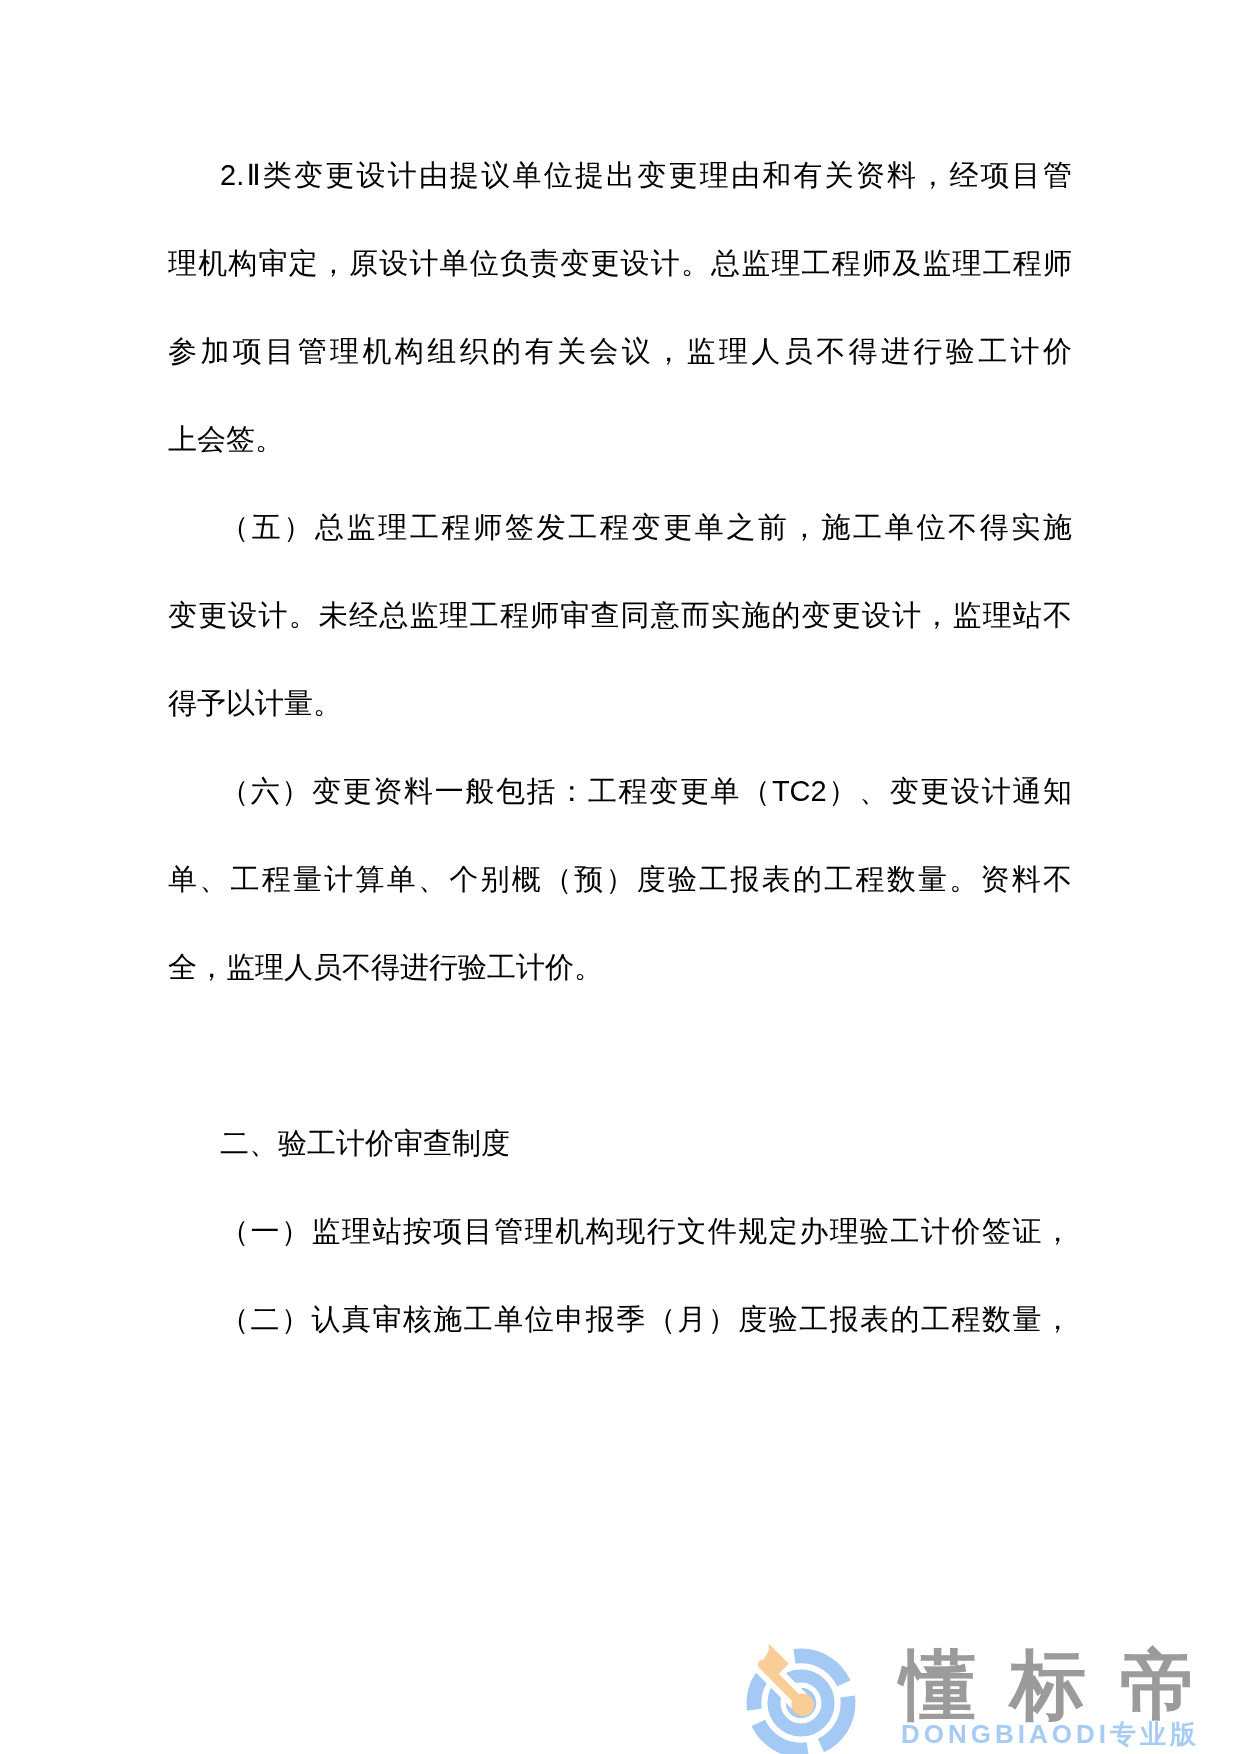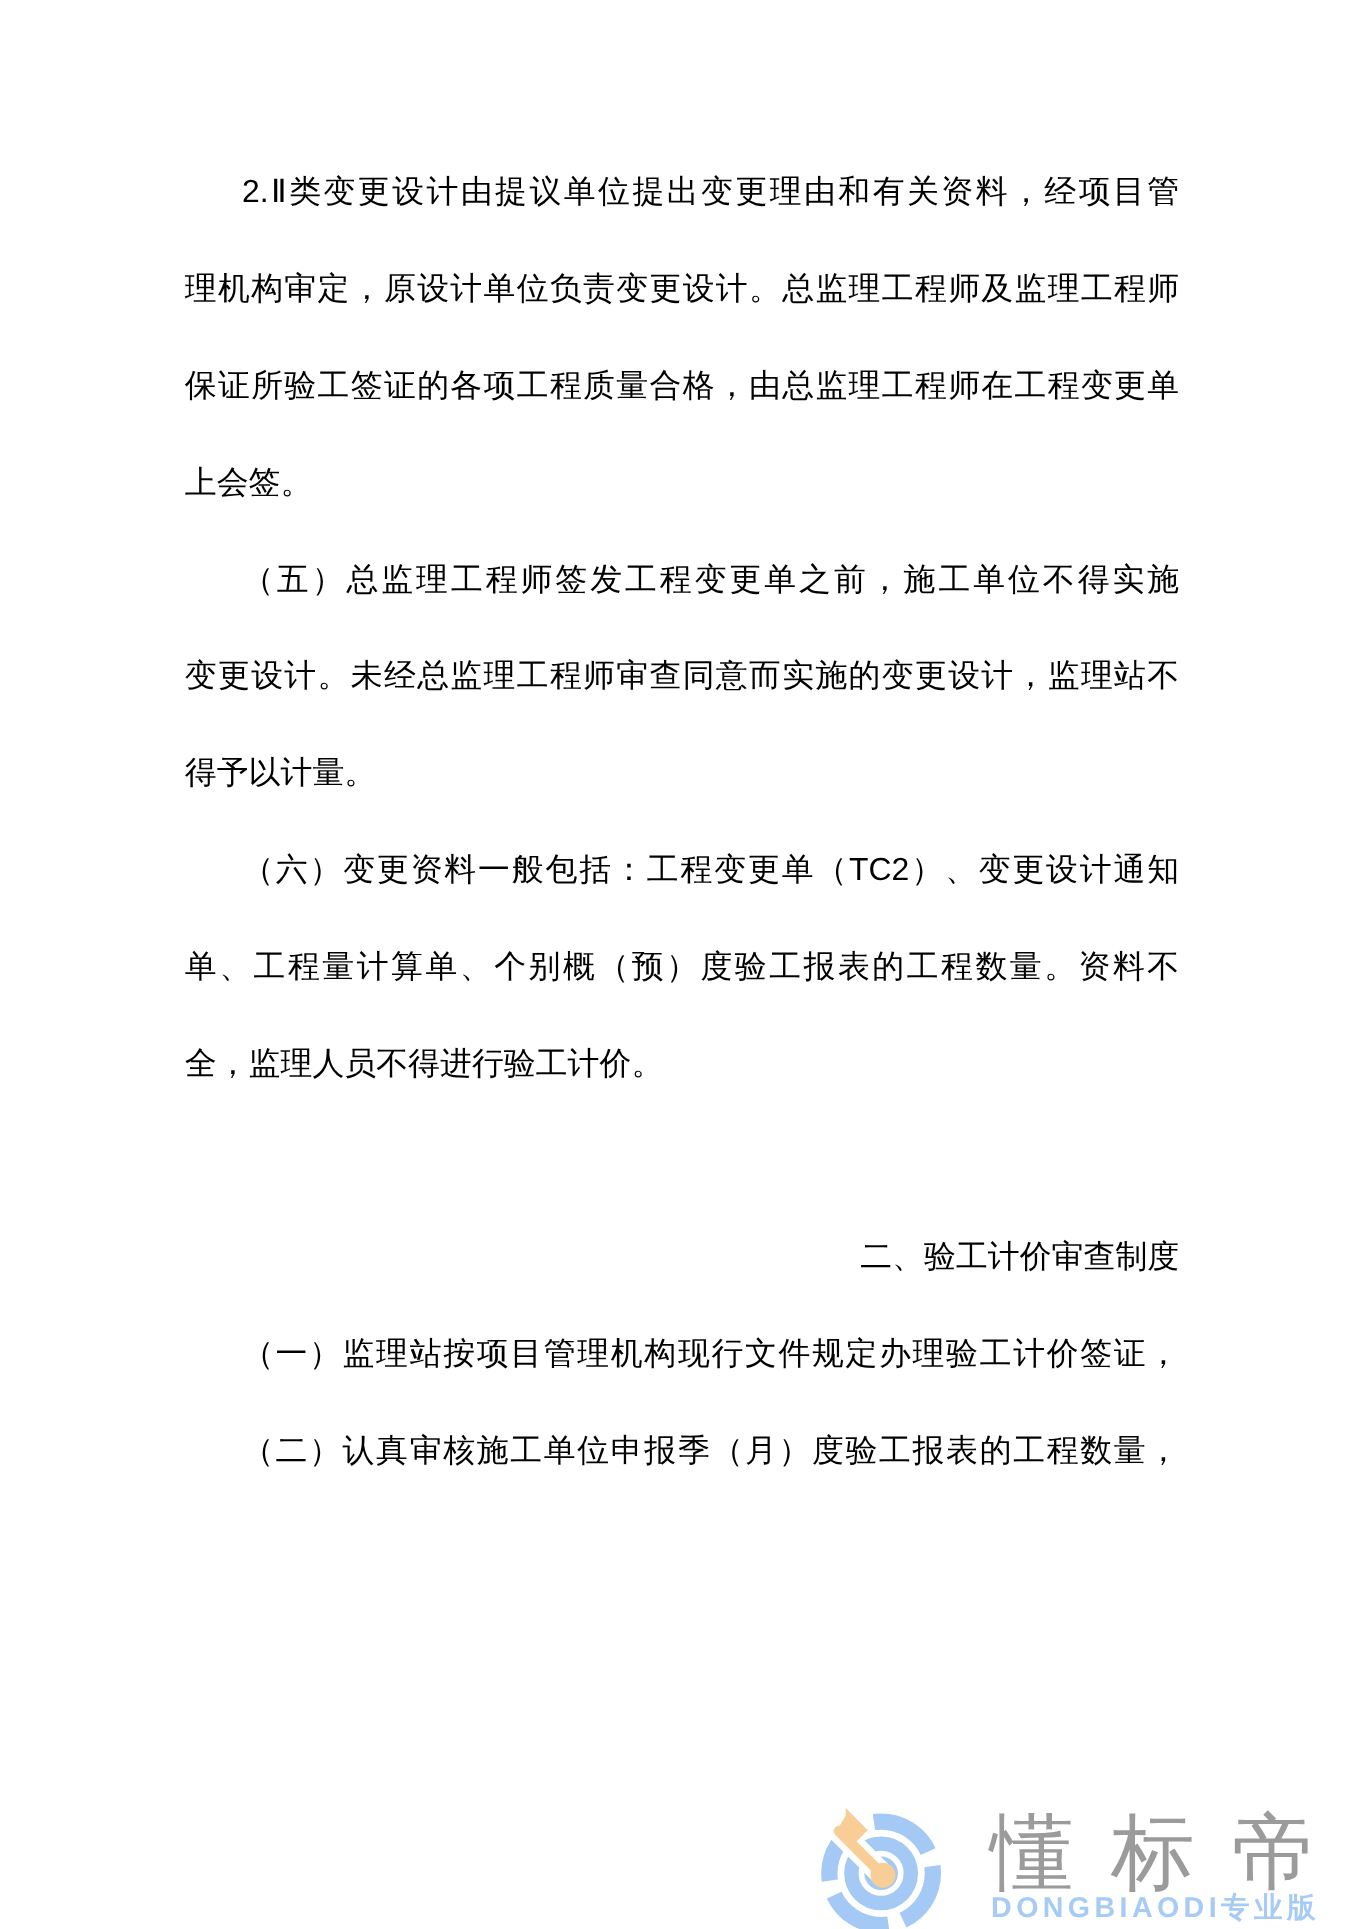--- a/index.html
+++ b/index.html
@@ -26,38 +26,38 @@
     text-align: left;
     white-space: nowrap;
   }
   .ln.full {
     white-space: normal;
     text-align: justify;
     text-align-last: justify;
   }
   .ln.indent { padding-left: 52px; }
   .ln.spacer {  }
-  .heading { font-weight: 400; text-align: right; }
+  .heading { font-weight: 400; }
 
   .watermark { position: absolute; }
   .wm-icon {
     position: absolute;
     left: 740px;
     top: 1642px;
     width: 122px;
     height: 122px;
   }
   .wm-brand {
     position: absolute;
     left: 900px;
     top: 1645px;
     height: 80px;
     line-height: 80px;
     font-size: 76px;
-    font-weight: normal;
+    font-weight: bold;
     color: #9b9b9b;
     letter-spacing: 34px;
     white-space: nowrap;
   }
   .wm-sub {
     position: absolute;
     left: 901px;
     top: 1720px;
     height: 28px;
     line-height: 28px;
@@ -69,21 +69,21 @@
   }
 </style>
 </head>
 <body>
 
 <div class="page">
 
   <div class="doc">
     <div class="ln full indent">2.Ⅱ类变更设计由提议单位提出变更理由和有关资料，经项目管</div>
     <div class="ln full">理机构审定，原设计单位负责变更设计。总监理工程师及监理工程师</div>
-    <div class="ln full">保证所验工签证的各项工程质量合格，由总监理工程师在工程变更单</div>
+    <div class="ln full">参加项目管理机构组织的有关会议，监理人员不得进行验工计价</div>
     <div class="ln">上会签。</div>
     <div class="ln full indent">（五）总监理工程师签发工程变更单之前，施工单位不得实施</div>
     <div class="ln full">变更设计。未经总监理工程师审查同意而实施的变更设计，监理站不</div>
     <div class="ln">得予以计量。</div>
     <div class="ln full indent">（六）变更资料一般包括：工程变更单（TC2）、变更设计通知</div>
     <div class="ln full">单、工程量计算单、个别概（预）度验工报表的工程数量。资料不</div>
     <div class="ln">全，监理人员不得进行验工计价。</div>
     <div class="ln spacer"></div>
     <div class="ln indent heading">二、验工计价审查制度</div>
     <div class="ln full indent">（一）监理站按项目管理机构现行文件规定办理验工计价签证，</div>

